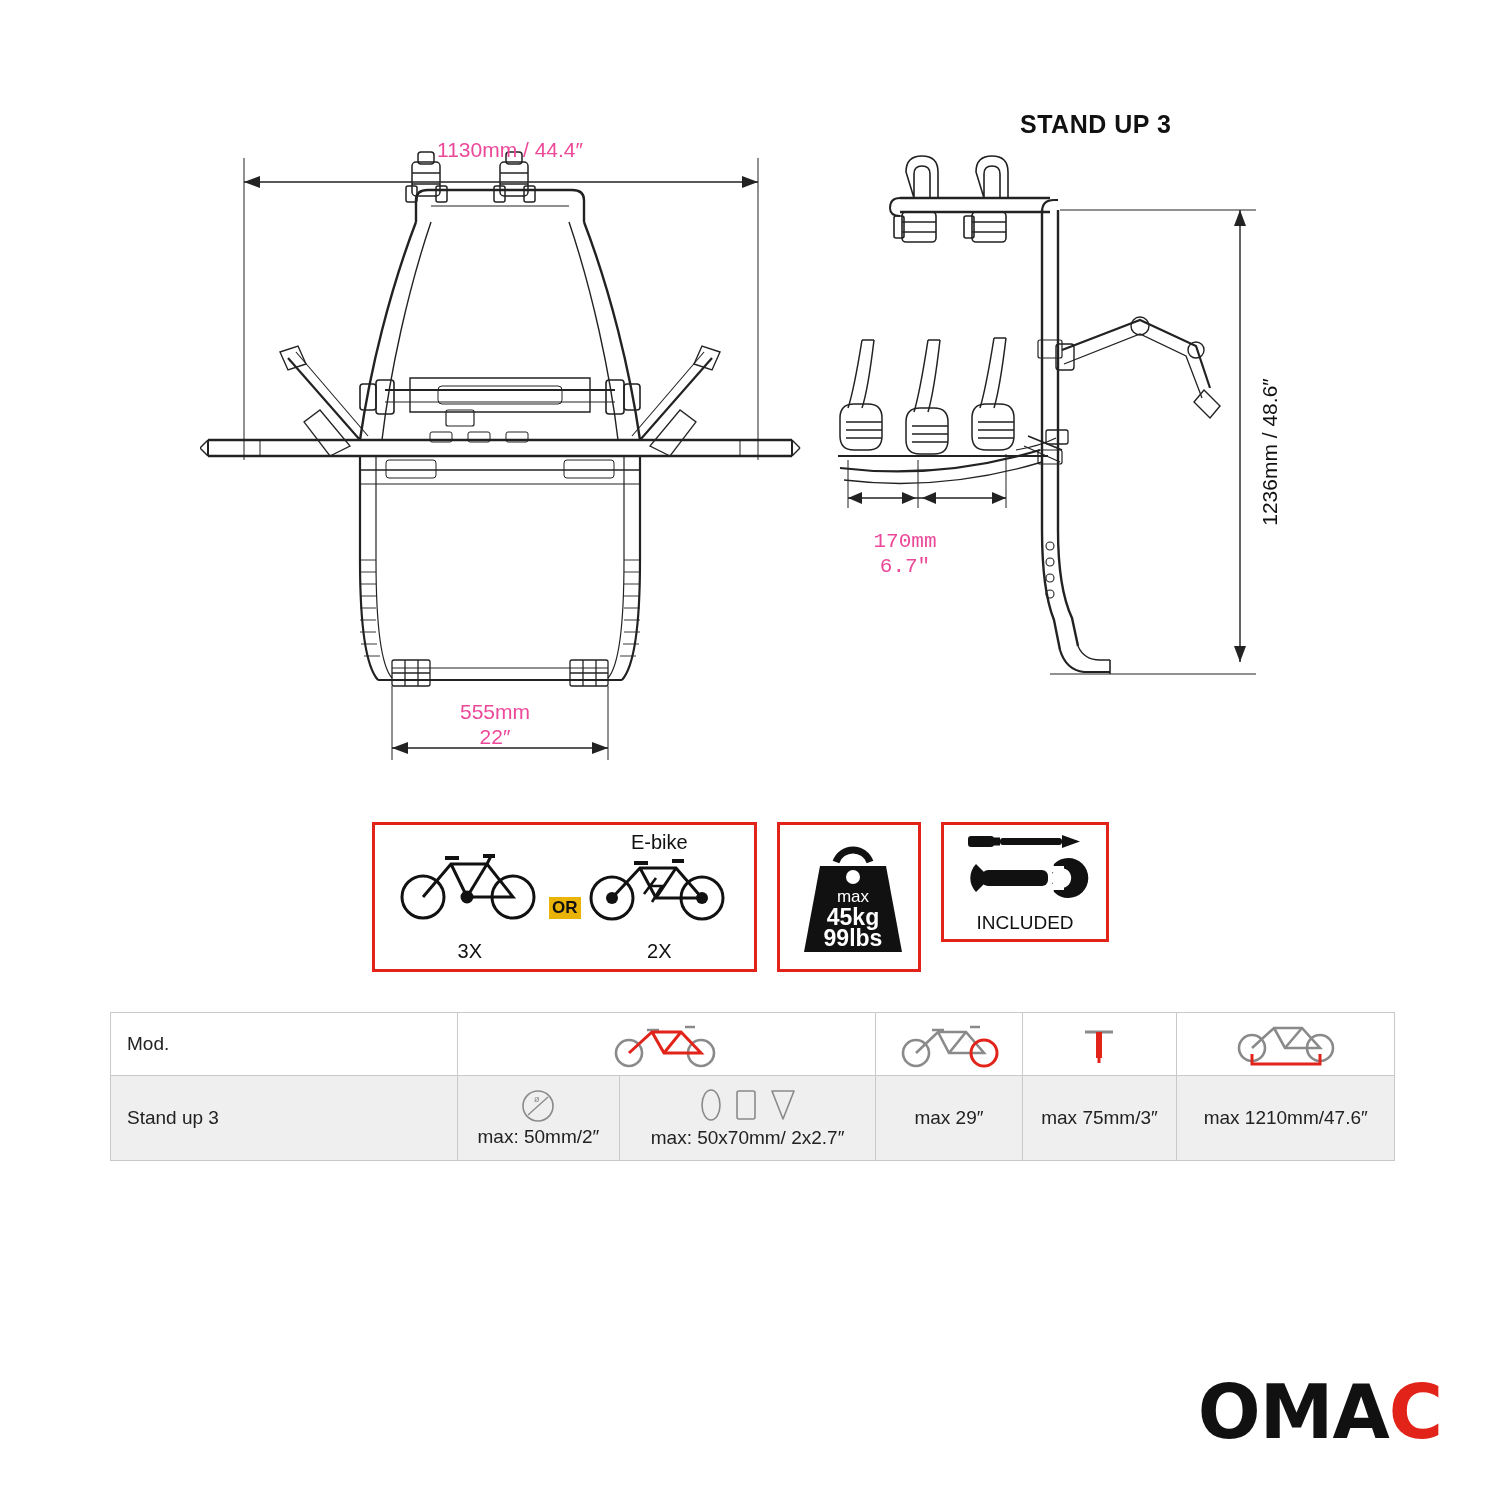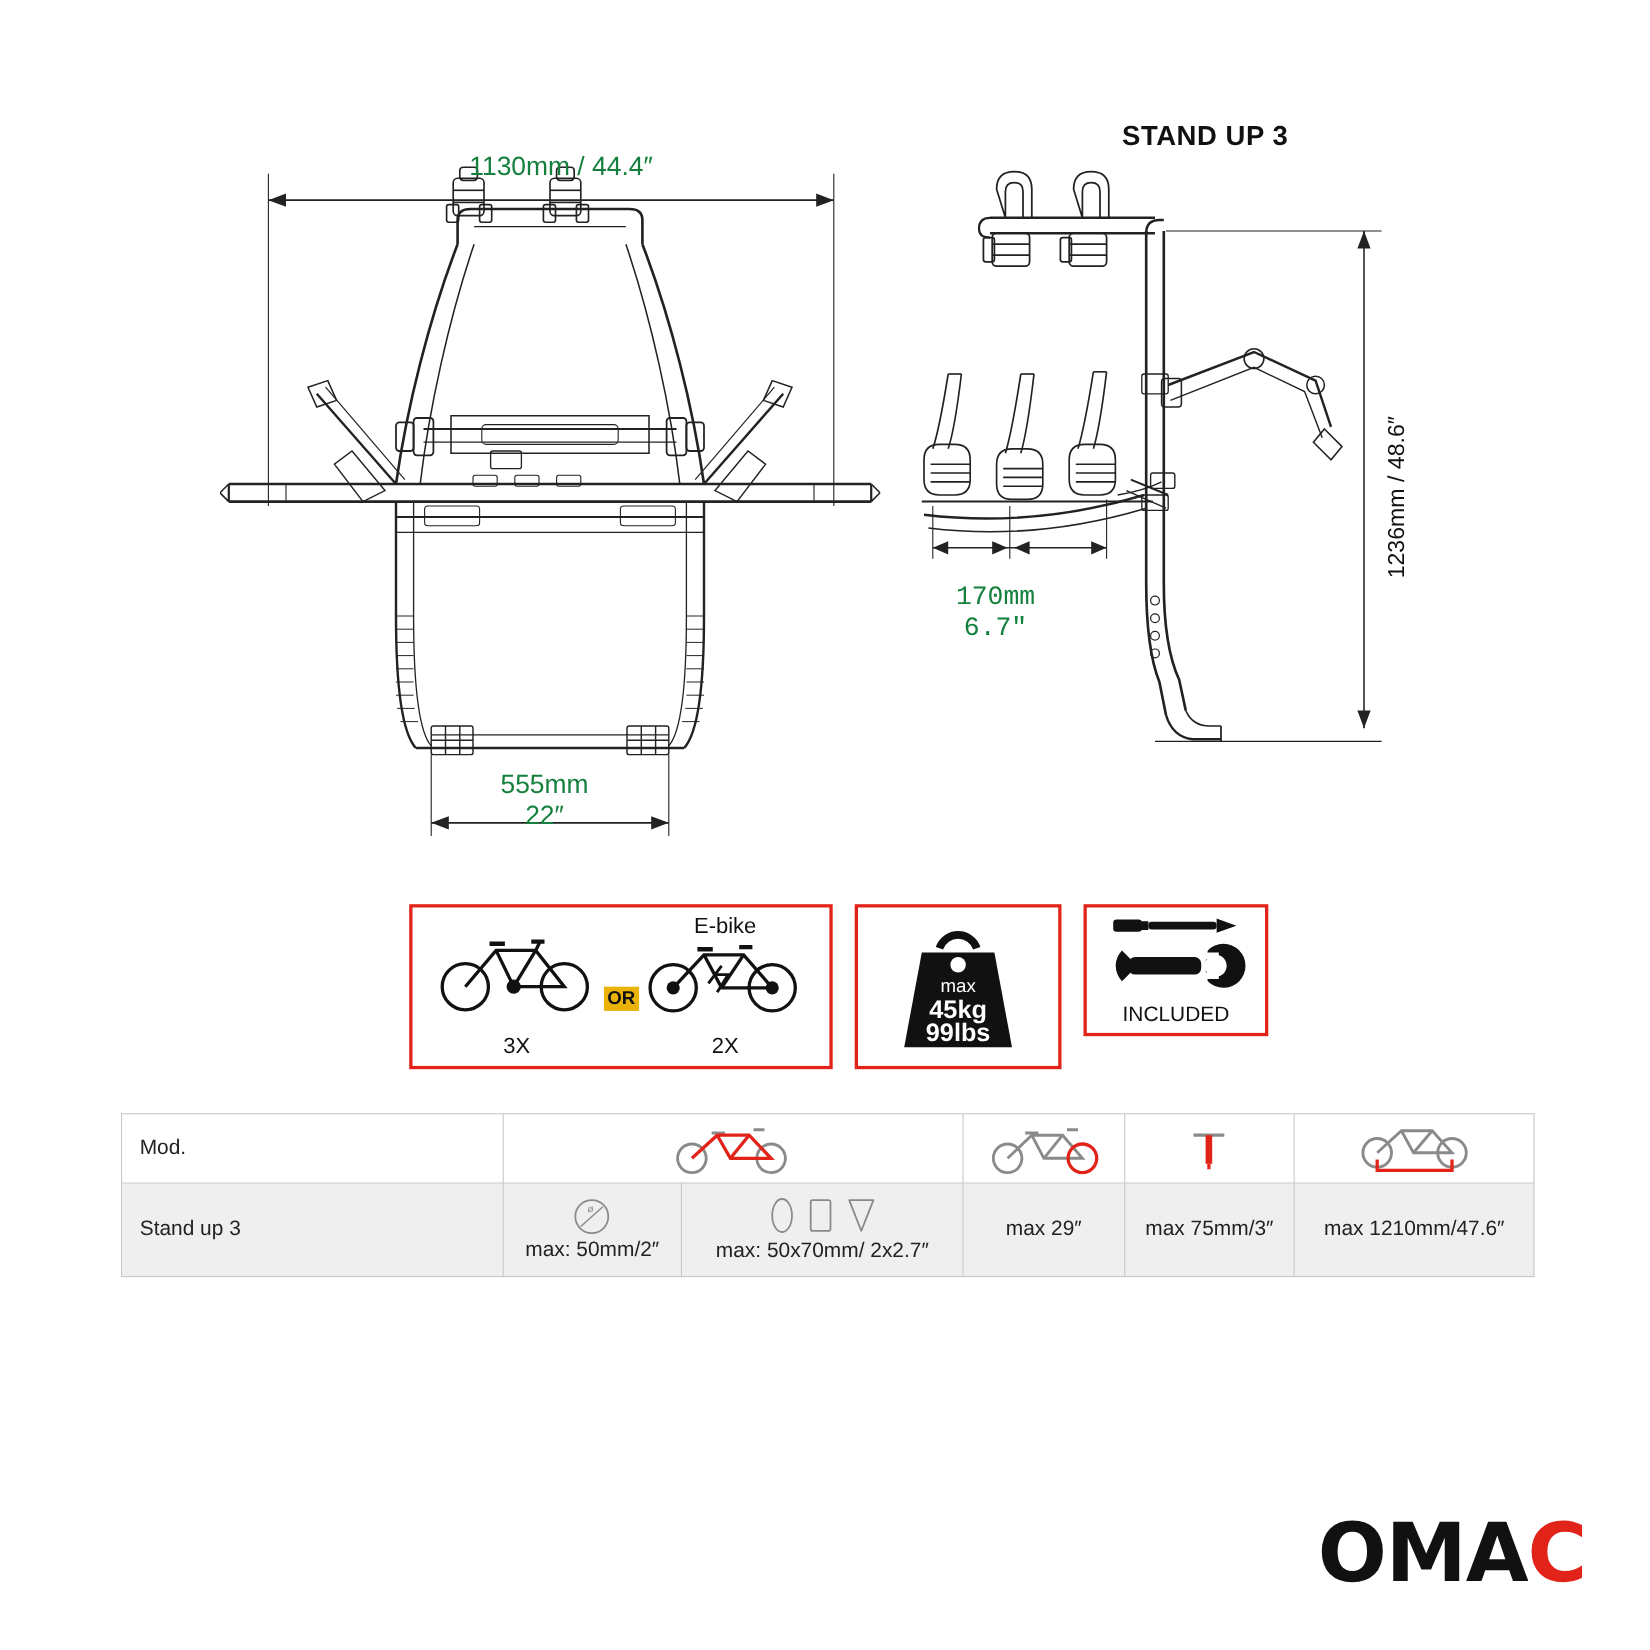--- a/index.html
+++ b/index.html
@@ -27,22 +27,22 @@
     top: 110px;
     font-size: 25px;
     font-weight: bold;
     letter-spacing: 0.5px;
     color: #111;
   }
 
   
   .dim-label {
     position: absolute;
-    font-size: 24px;
-    color: #15803d;
+    font-size: 21px;
+    color: #ec4899;
     text-align: center;
     line-height: 1.18;
     white-space: pre-line;
   }
   .dim-width {
     left: 300px;
     top: 138px;
     width: 420px;
   }
   .dim-depth {
@@ -113,24 +113,24 @@
     left: 177px;
     top: 75px;
     font-size: 17px;
     font-weight: bold;
     background: #eab308;
     padding: 1px 3px;
     z-index: 5;
     color: #111;
   }
   .weight-box {
-    width: 188px;
+    width: 144px;
     height: 150px;
     align-items: center;
-    justify-content: center;
+    justify-content: flex-end;
   }
   .included-box {
     width: 168px;
     height: 120px;
     flex-direction: column;
     align-items: center;
     justify-content: center;
   }
   .included-text {
     font-size: 19px;

